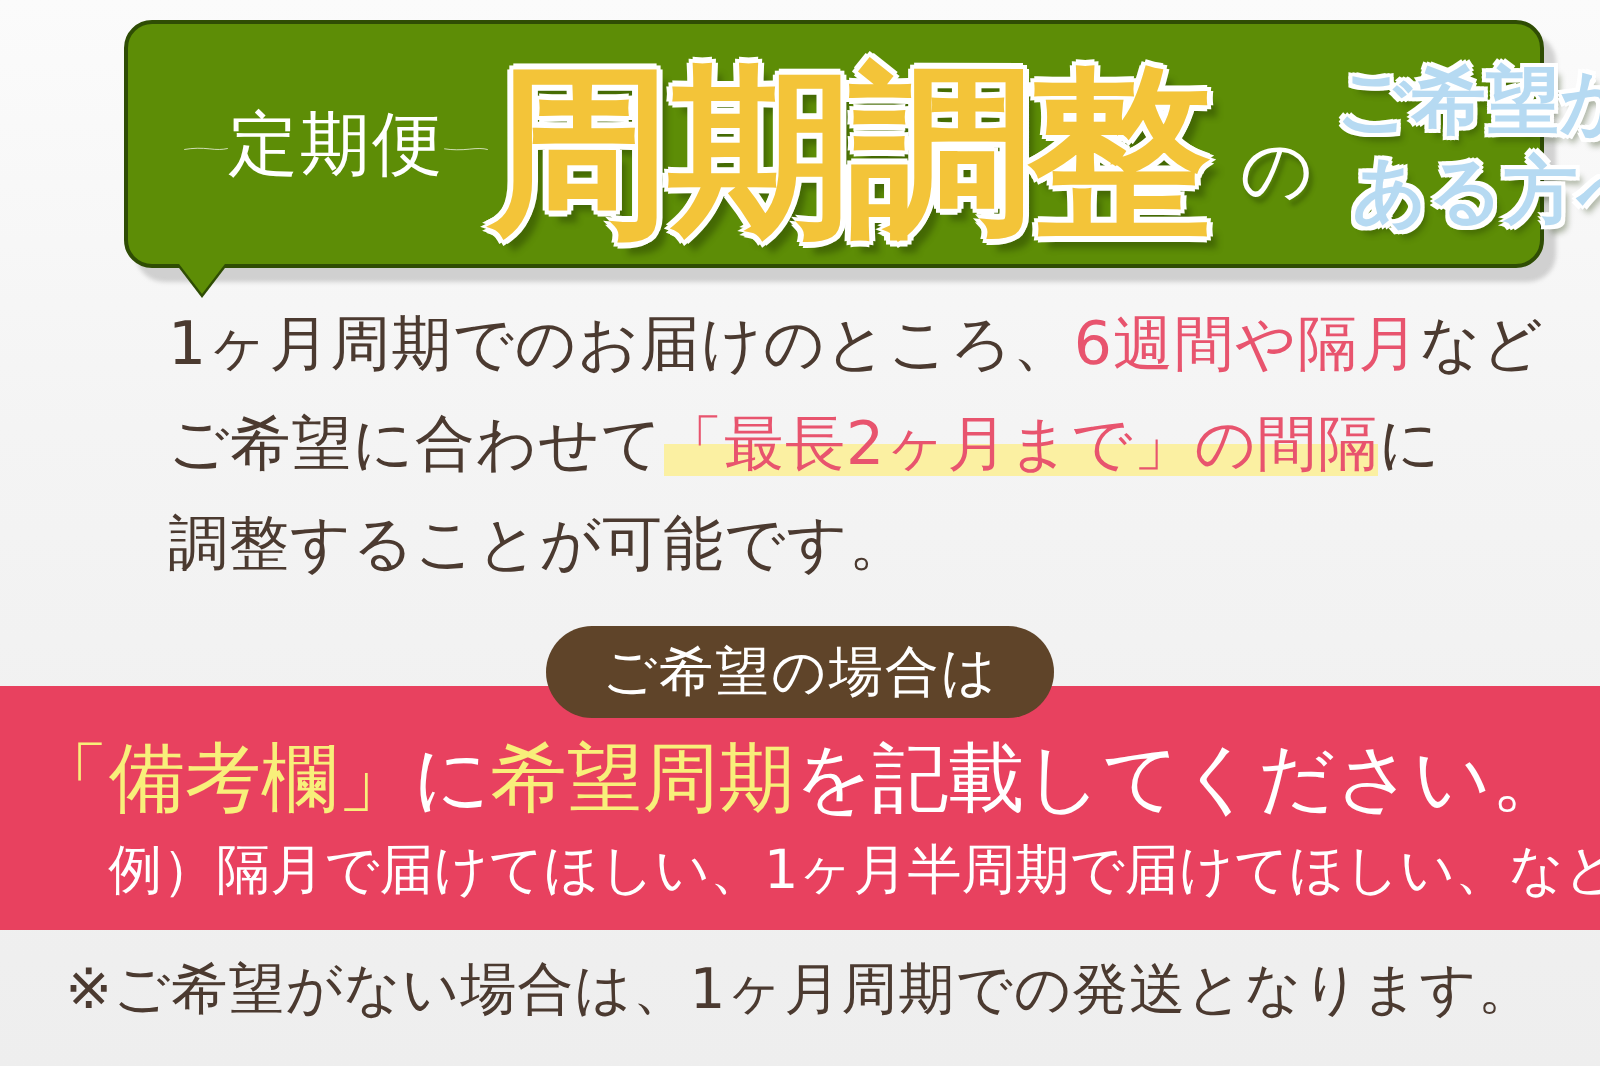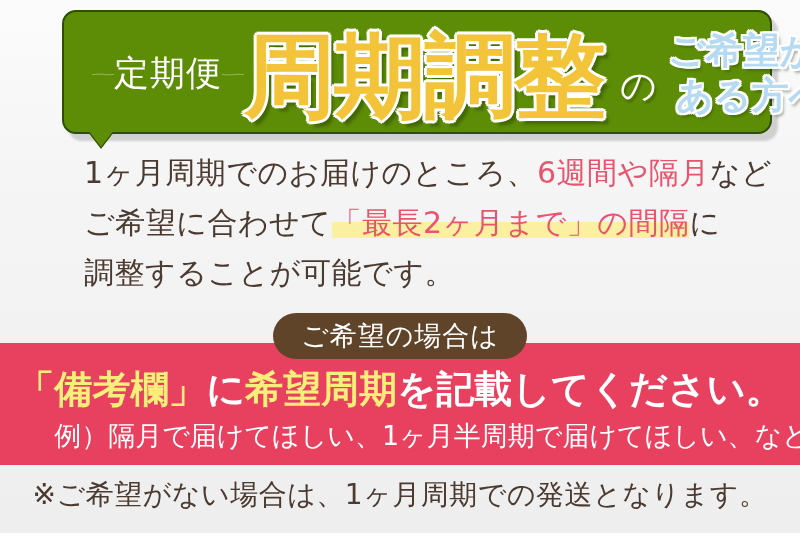--- a/index.html
+++ b/index.html
@@ -197,21 +197,21 @@
   }
   .pink-main {
     position: absolute;
     left: 0;
     top: 22px;
     width: 800px;
     text-align: center;
     color: #ffffff;
     font-size: 38px;
     line-height: 48px;
-    font-weight: bold;
+    font-weight: normal;
     white-space: nowrap;
     letter-spacing: 0px;
     font-family: "DejaVu Sans", "Liberation Sans", sans-serif;
   }
   .y-accent { color: #f8ef7a; }
   .pink-example {
     position: absolute;
     left: 0;
     top: 76px;
     width: 800px;

